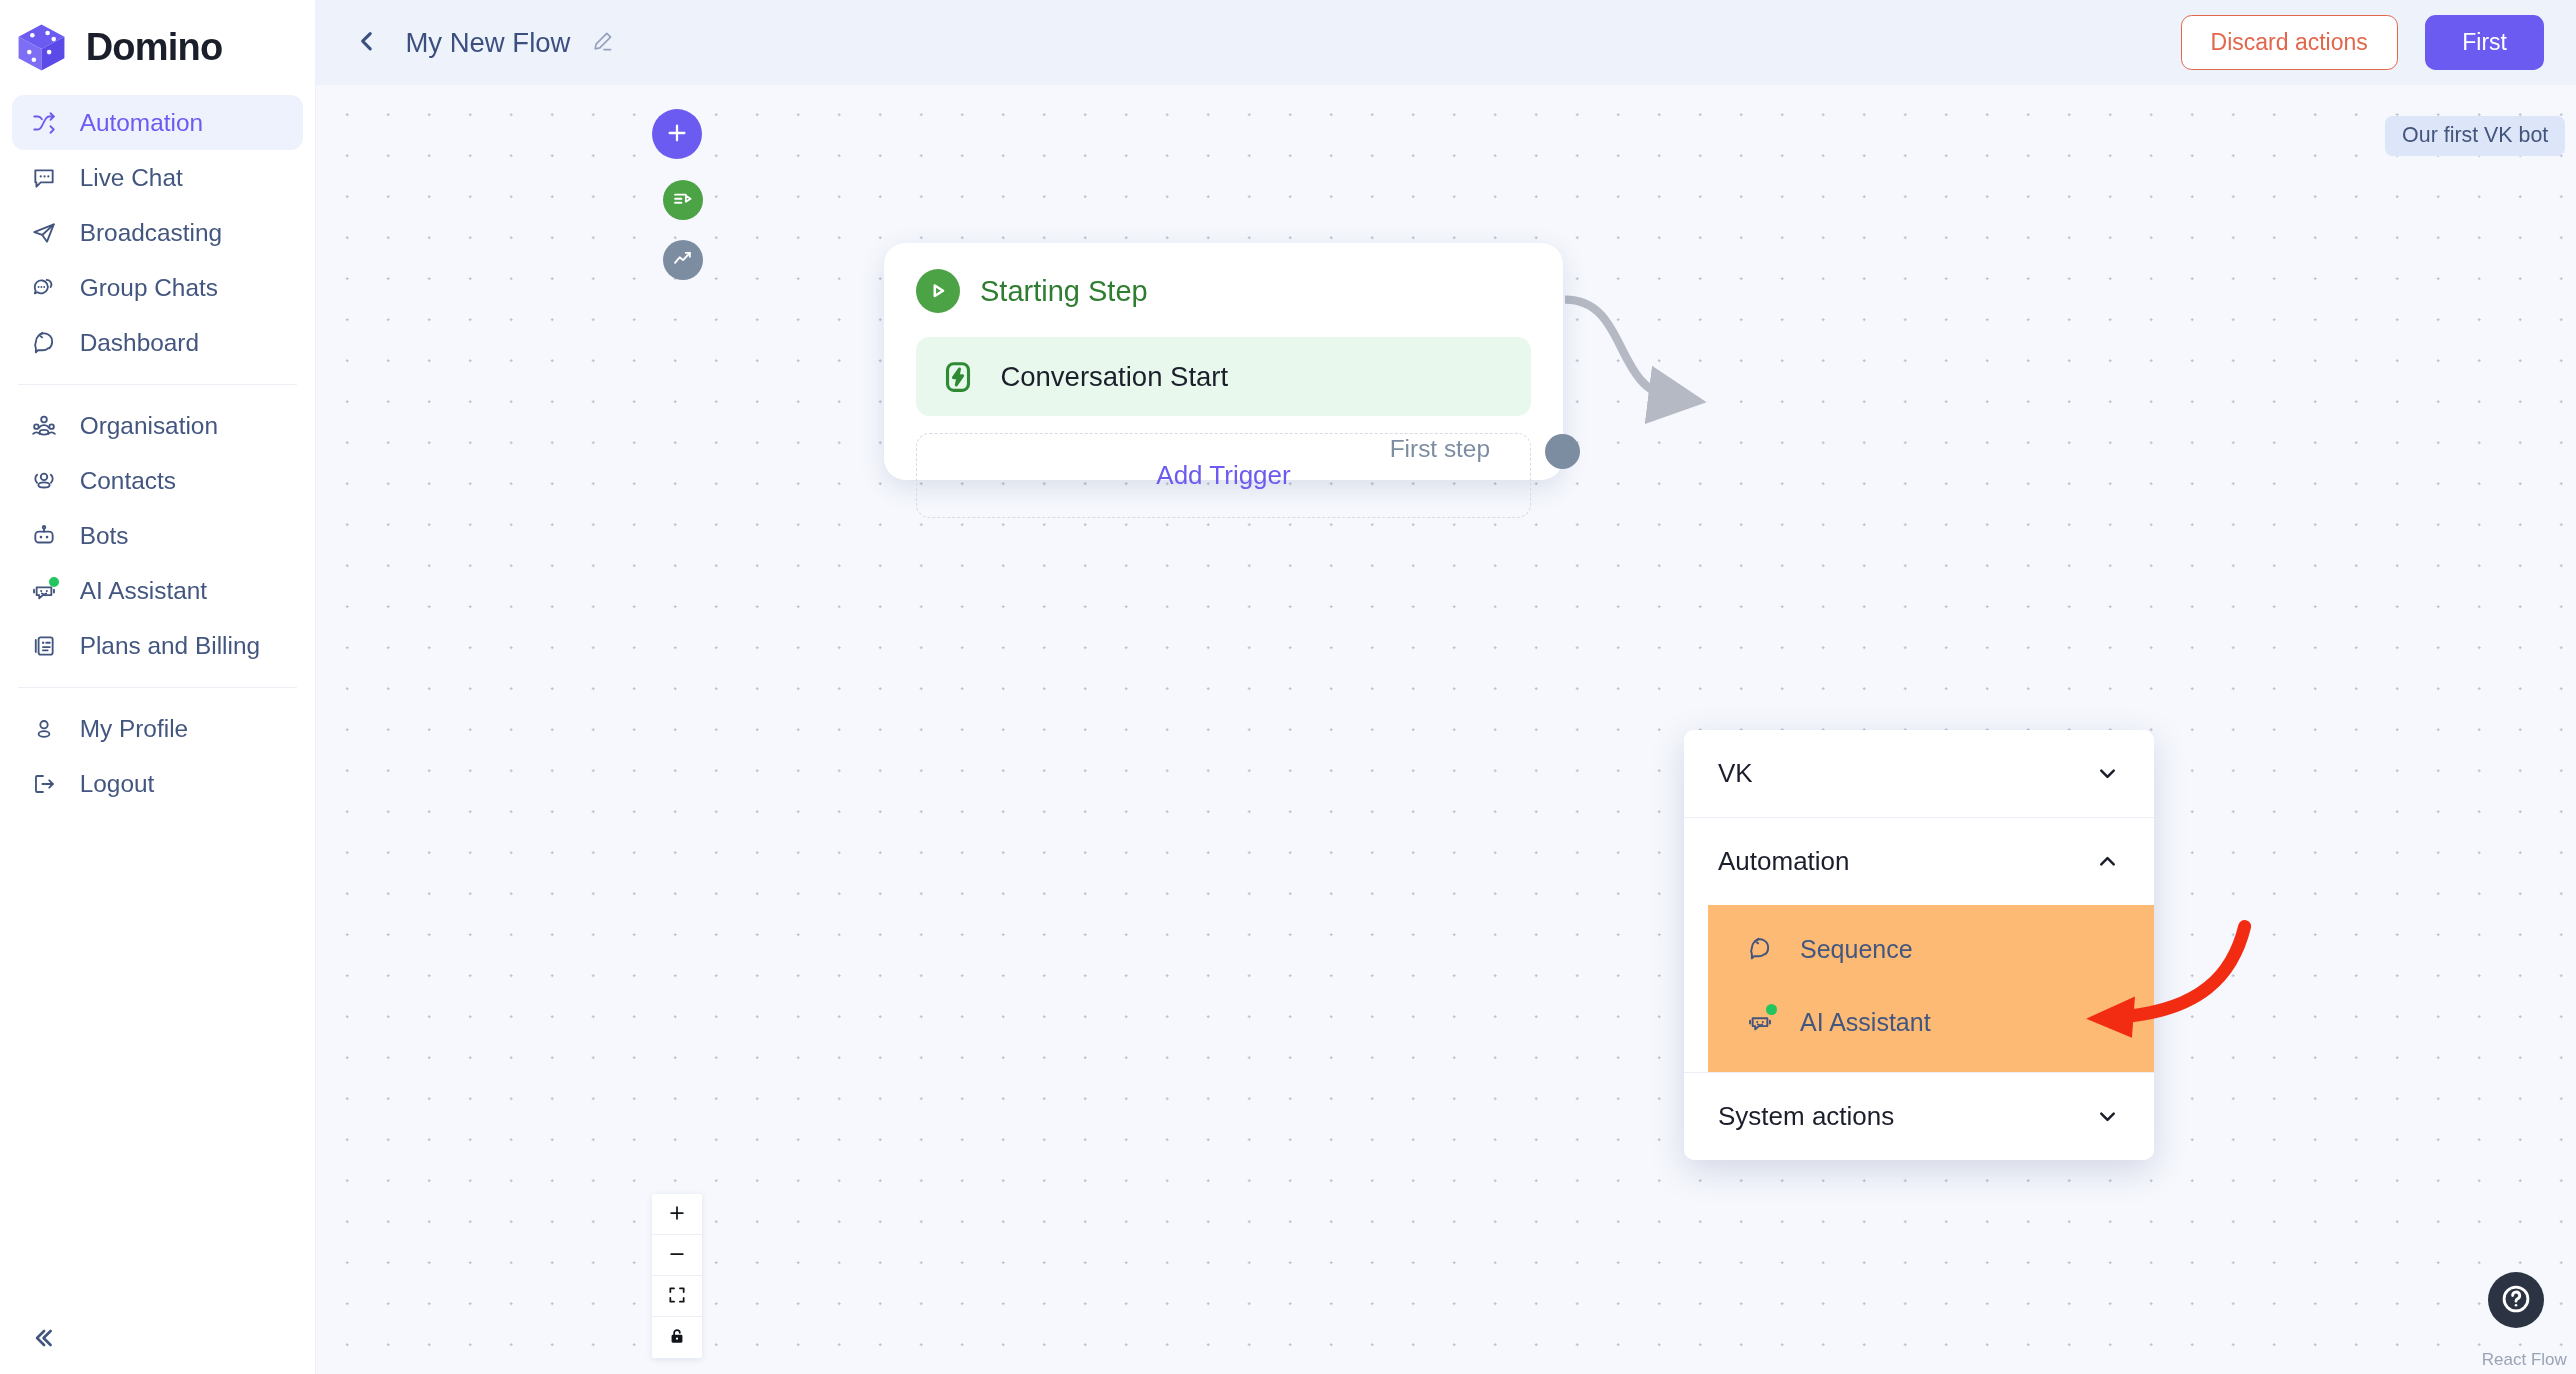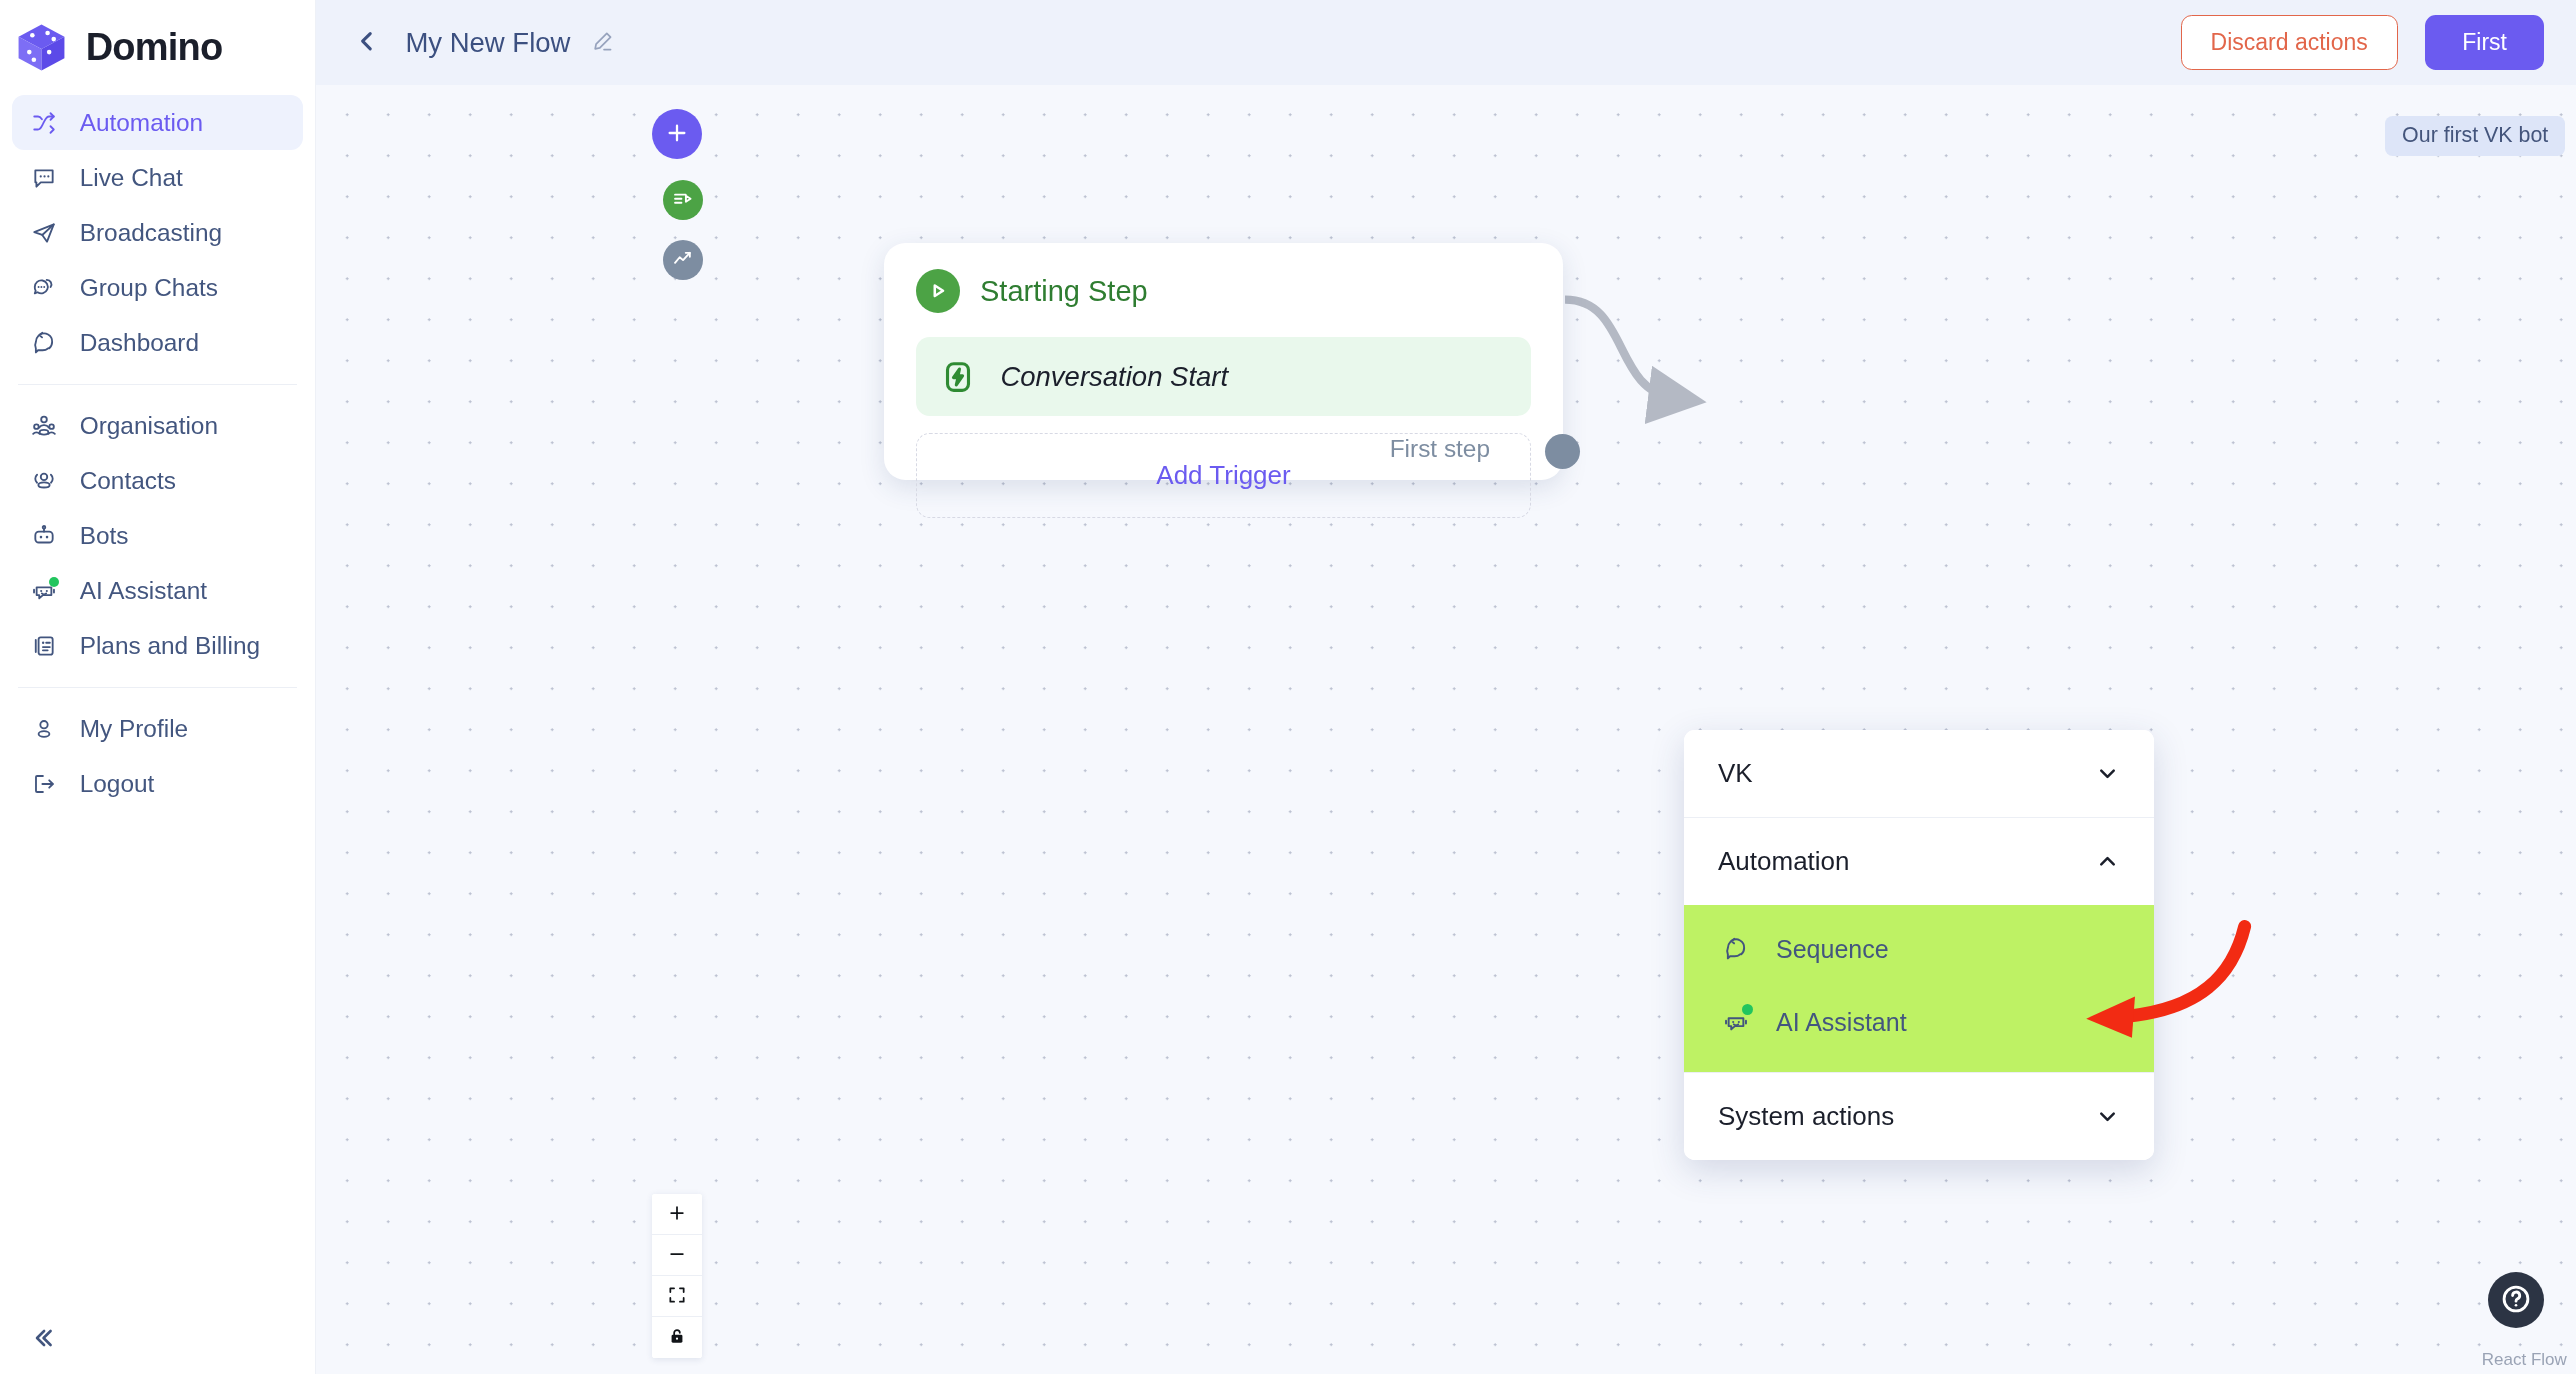--- a/index.html
+++ b/index.html
@@ -124,21 +124,21 @@
   .node-head-ico { width: 44px; height: 44px; flex: 0 0 44px; border-radius: 50%; background: #4ca345; display: flex; align-items: center; justify-content: center; }
   .node-head-ico svg { stroke: #ffffff; fill: none; stroke-width: 2.2; stroke-linecap: round; stroke-linejoin: round;}
   .node-title { font-size: 29px; color: #2f7d31; }
 
   .trigger-row {
     margin-top: 24.4px; height: 79px; background: #e9f8ec; border-radius: 13.7px;
     display: flex; align-items: center; gap: 21.4px; padding: 0 20px; cursor: pointer;
   }
   .trigger-ico { width: 43px; height: 43px; flex: 0 0 43px; display: flex; align-items: center; justify-content: center; }
   .trigger-ico svg { stroke: #2f8b33; fill: none; stroke-width: 2.2; stroke-linecap: round; stroke-linejoin: round; }
-  .trigger-label { font-size: 27.5px; color: #1b1f2b; font-style: italic; }
+  .trigger-label { font-size: 27.5px; color: #1b1f2b; }
 
   #add-trigger {
     margin-top: 17px; height: 85px;
     border: 1.8px dashed #d7d9e4; border-radius: 13.7px;
     display: flex; align-items: center; justify-content: center;
     color: #6b5bf0; font-size: 26px; cursor: pointer;
   }
 
   #first-step-label {
     position: absolute; right: 73px; bottom: 17px;
@@ -164,21 +164,21 @@
   .panel-section { }
   .panel-header {
     height: 87px; padding: 0 34px;
     display: flex; align-items: center; justify-content: space-between;
     cursor: pointer; background: #ffffff;
   }
   .panel-header .ph-label { font-size: 26px; color: #1b1f2b; }
   .panel-header .chev { width: 26px; height: 26px; display: flex; align-items: center; justify-content: center; }
   .panel-header .chev svg { stroke: #1b1f2b; fill: none; stroke-width: 2.6; stroke-linecap: round; stroke-linejoin: round; }
   .panel-sep { height: 1.1px; background: #eceff5; }
-  .panel-body { background: #bef264; padding: 7.6px 0 13.7px 0; }
+  .panel-body { background: #fdba74; padding: 7.6px 0 13.7px 0; margin-left: 24px; }
   .panel-item {
     height: 73px; padding: 0 34px;
     display: flex; align-items: center; gap: 23px; cursor: pointer;
   }
   .panel-item .pi-ico { width: 35px; height: 35px; flex: 0 0 35px; display: flex; align-items: center; justify-content: center; position: relative; }
   .panel-item .pi-ico svg { stroke: #42557e; fill: none; stroke-width: 1.8; stroke-linecap: round; stroke-linejoin: round; }
   .panel-item .pi-label { font-size: 25px; color: #43567f; }
   .pi-dot { position: absolute; right: 0px; top: -0.8px; width: 11.4px; height: 11.4px; border-radius: 50%; background: #22c55e; }
 
   

